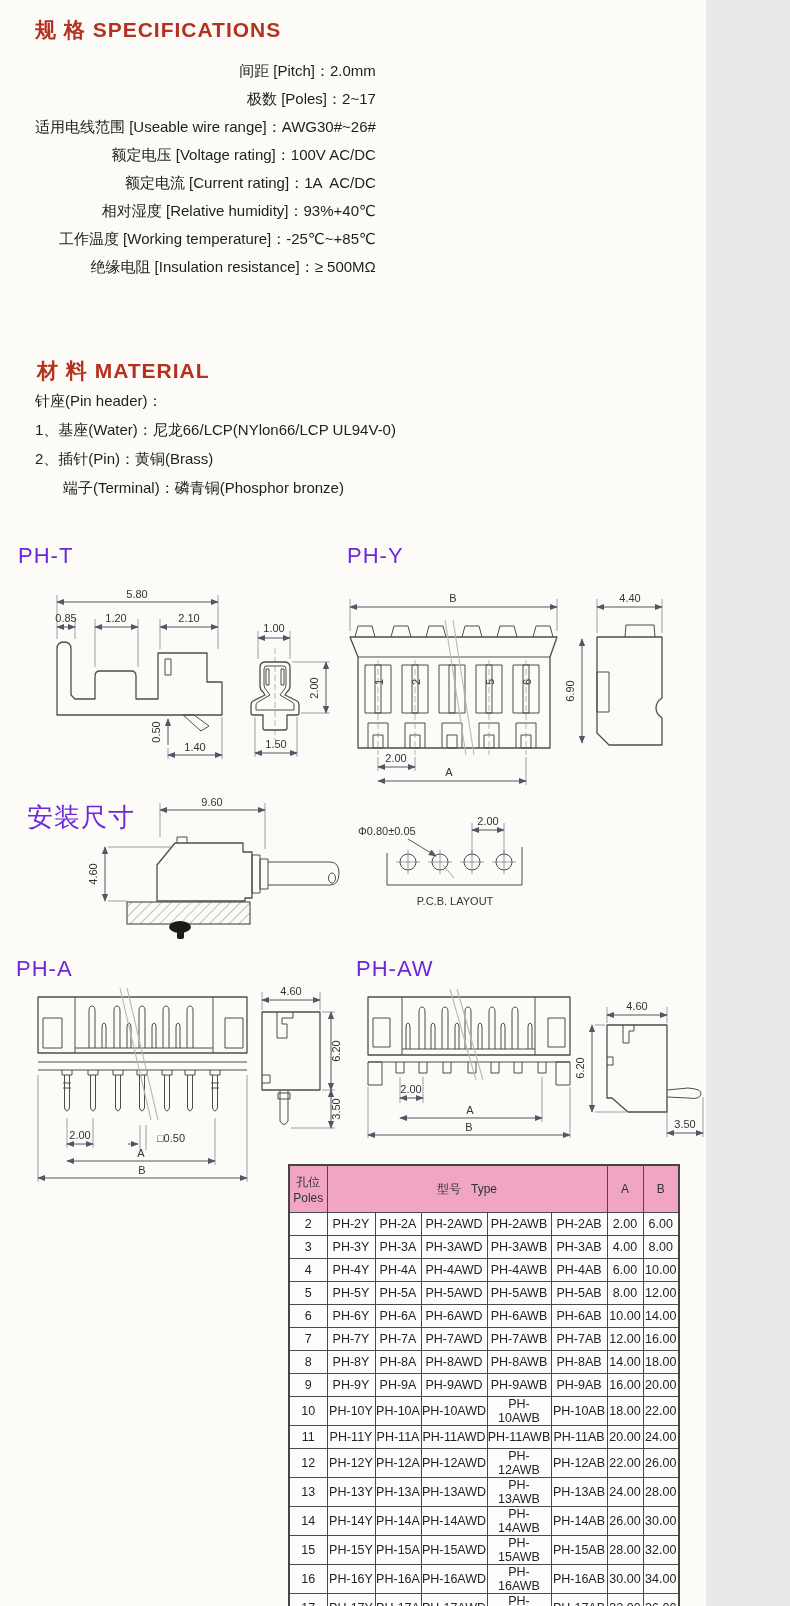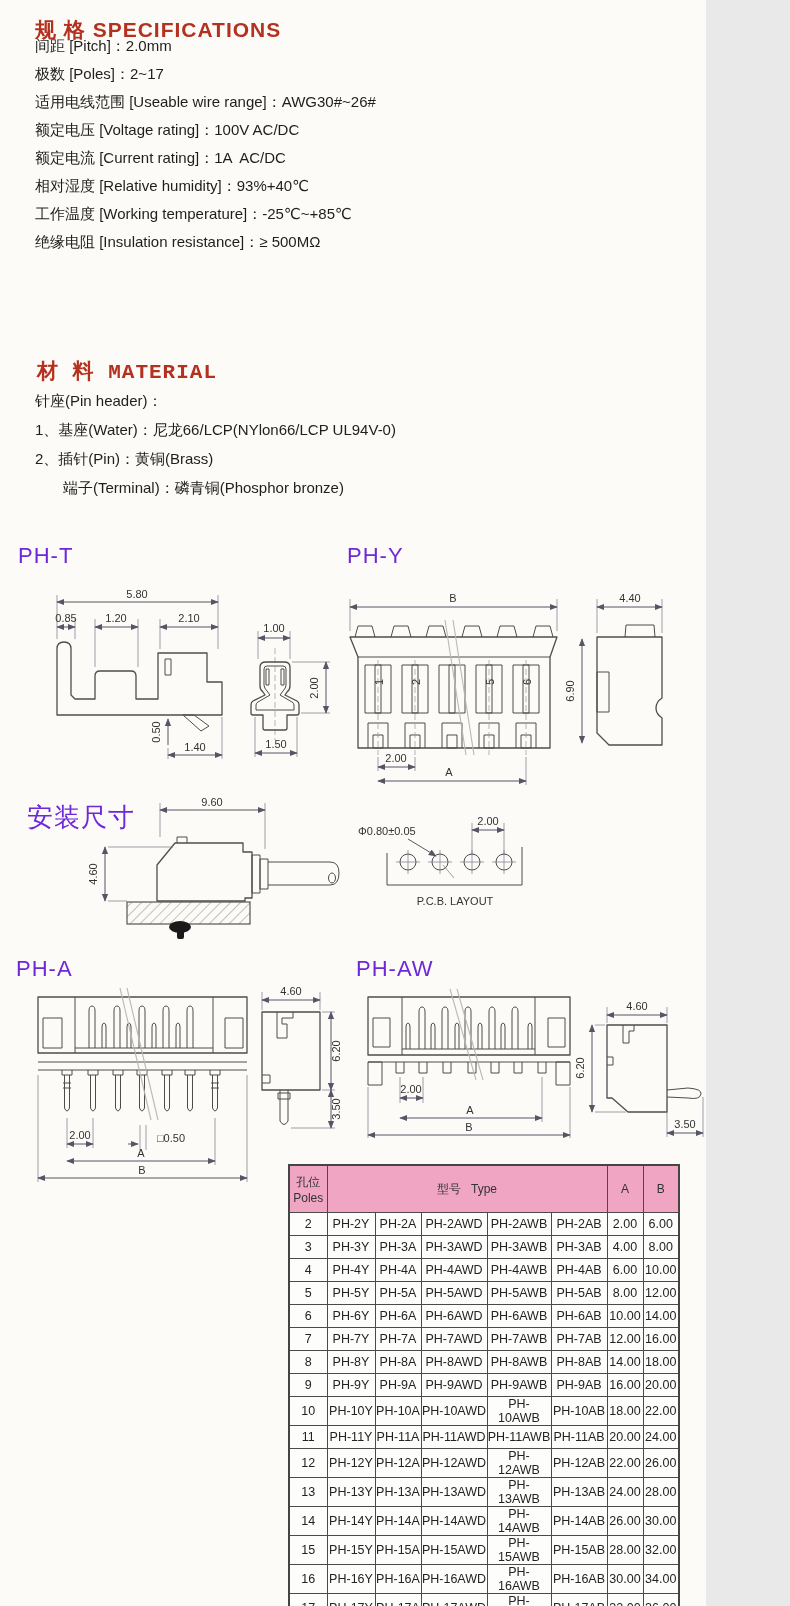--- a/index.html
+++ b/index.html
@@ -26,32 +26,32 @@
   .parts-table td,.parts-table th{border:1px solid #4a4a4a;text-align:center;vertical-align:middle;
                font-size:12.5px;color:#232323;height:22px;padding:0;background:#fdfdfb;overflow:hidden;}
   .parts-table thead th{background:#f0a6c2;height:46px;font-weight:normal;font-size:12px;color:#333;}
 </style>
 </head>
 <body>
 
 <div class="page">
 
   <div class="h1" style="left:35px;top:16px;">规 格 SPECIFICATIONS</div>
-  <div class="lines" style="left:35px;top:32px;">
+  <div class="lines" style="left:35px;top:57px;text-align:right;">
       <div class="ln">间距 [Pitch]：2.0mm</div>
       <div class="ln">极数 [Poles]：2~17</div>
       <div class="ln">适用电线范围 [Useable wire range]：AWG30#~26#</div>
       <div class="ln">额定电压 [Voltage rating]：100V AC/DC</div>
       <div class="ln">额定电流 [Current rating]：1A  AC/DC</div>
       <div class="ln">相对湿度 [Relative humidity]：93%+40℃</div>
       <div class="ln">工作温度 [Working temperature]：-25℃~+85℃</div>
       <div class="ln">绝缘电阻 [Insulation resistance]：≥ 500MΩ</div>
     </div>
 
-  <div class="h1" style="left:37px;top:357px;font-family:Liberation Mono, monospace;">材 料 MATERIAL</div>
+  <div class="h1" style="left:37px;top:357px;">材 料 MATERIAL</div>
   <div class="lines mat" style="left:35px;top:386px;">
       <div class="ln">针座(Pin header)：</div>
       <div class="ln">1、基座(Water)：尼龙66/LCP(NYlon66/LCP UL94V-0)</div>
       <div class="ln">2、插针(Pin)：黄铜(Brass)</div>
       <div class="ln">端子(Terminal)：磷青铜(Phosphor bronze)</div>
     </div>
 
   <div class="draw-label" style="left:18px;top:543px;">PH-T</div>
   <svg class="drawing" style="left:45px;top:585px;" width="290" height="185" viewBox="0 0 290 185">
     <defs>

